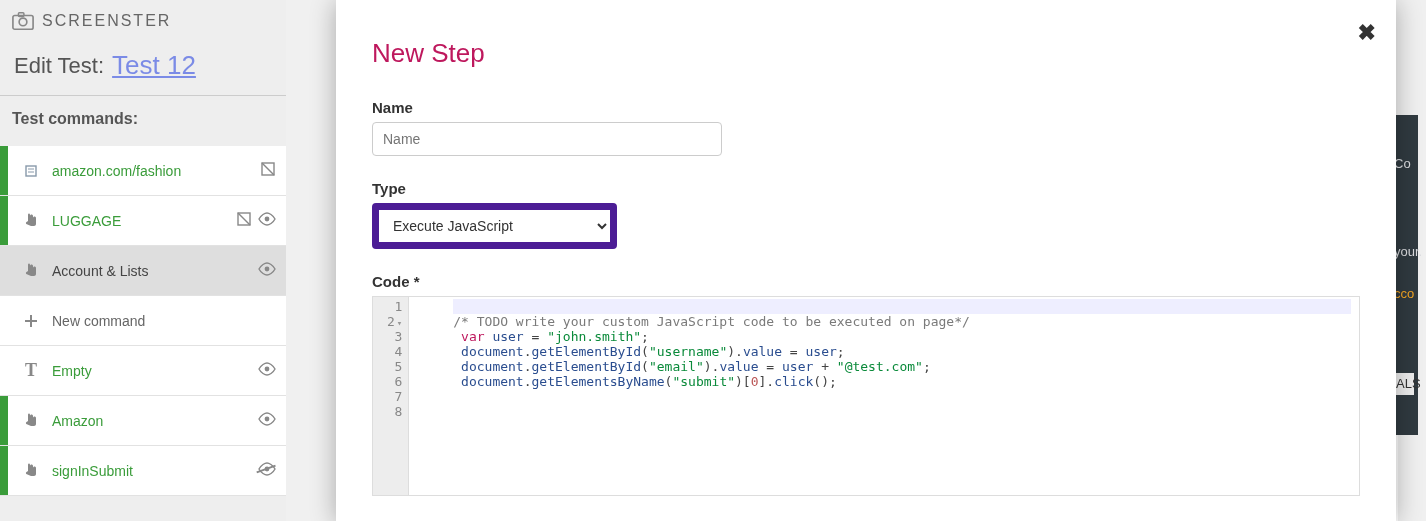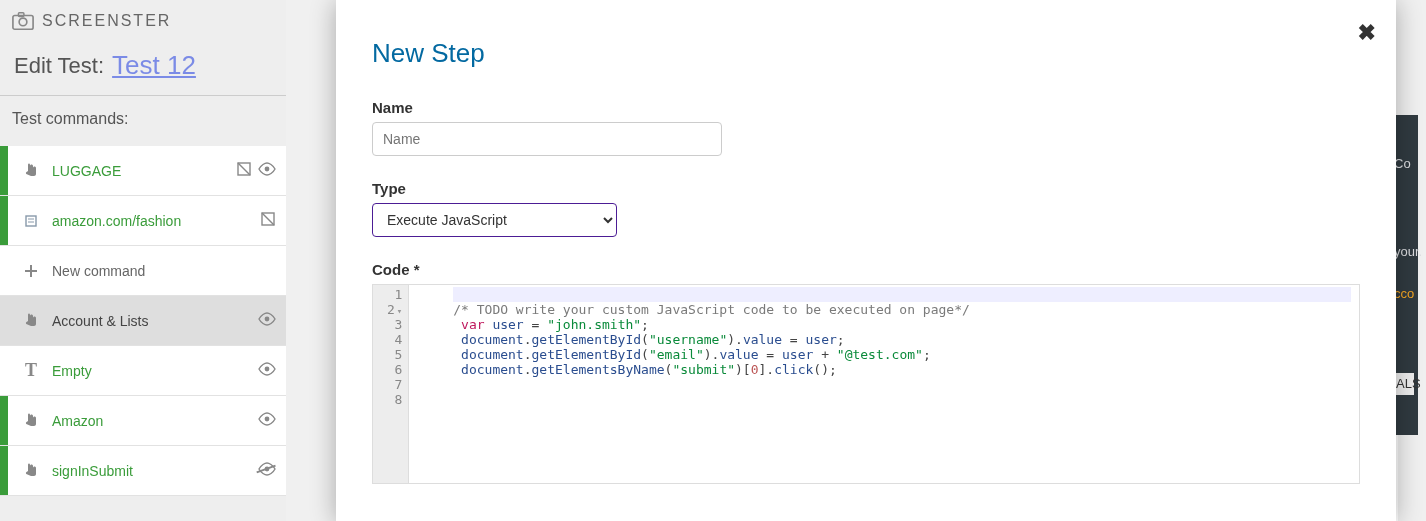--- a/index.html
+++ b/index.html
@@ -9,21 +9,21 @@
 .topbar { height: 42px; display: flex; align-items: center; padding: 11px 12px; background: #eee; }
 .logo-icon { width: 22px; height: 20px; margin-right: 8px; }
 .brand { font-size: 16px; letter-spacing: 2px; color: #666; font-weight: 400; }
 
 .subhead { padding: 8px 14px 14px; background: #eee; display: flex; align-items: center; gap: 8px; }
 .subhead .lbl { font-size: 22px; color: #555; font-weight: 300; }
 .subhead .lnk { font-size: 26px; color: #7b8be6; font-weight: 300; }
 
 .left { width: 286px; float: left; background: #eee; }
 .divider-h { border-top: 1px solid #ccc; }
-.section-title { padding: 14px 12px 18px; font-size: 16px; color: #555; font-weight: 400; }
+.section-title { padding: 14px 12px 18px; font-size: 16px; color: #555; font-weight: 700; }
 
 .cmd-list { }
 .cmd-row { height: 50px; display: flex; align-items: center; padding: 0 10px 0 0; border-bottom: 1px solid #e2e2e2; position: relative; background: #fff; }
 .cmd-row.sel { background: #dedede; }
 .gbar { width: 8px; height: 100%; background: #3a9c3a; margin-right: 12px; }
 .gbar.off { background: transparent; }
 .cmd-slot-icon { width: 22px; display: flex; justify-content: center; }
 .cmd-label { flex: 1; padding-left: 10px; color: #3a9c3a; font-size: 14px; }
 .cmd-label.grey { color: #666; }
 .cmd-label.dark { color: #444; font-weight: 500; }
@@ -34,25 +34,25 @@
 .side-strip .acc-row { color: #f5a623; margin-top: 24px; }
 .preview-panel { position: absolute; left: 315px; right: 28px; top: 130px; bottom: 0; background: #fff; }
 .preview-header { height: 95px; background: #303a40; }
 .preview-body { padding: 12px 18px; font-family: Georgia, serif; color: #555; font-size: 19px; }
 .preview-body .lu { margin-top: 28px; font-weight: bold; font-size: 15px; font-family: Arial; }
 .preview-body .ln { font-size: 13px; color: #666; margin-top: 6px; }
 
 
 .modal { position: absolute; left: 336px; top: 0; right: 30px; bottom: 0; background: #fff; box-shadow: 0 2px 24px rgba(0,0,0,.3); padding: 20px 36px 0; }
 .modal-close { position: absolute; right: 20px; top: 20px; font-size: 22px; color: #333; cursor: pointer; font-weight: bold; }
-.modal-title { font-size: 26px; color: #0369a1; font-weight: 300; margin: 18px 0 30px; }
+.modal-title { font-size: 26px; color: #be185d; font-weight: 300; margin: 18px 0 30px; }
 .form-label { font-weight: bold; font-size: 15px; color: #333; margin-bottom: 6px; }
 .form-input { width: 350px; padding: 8px 10px; border: 1px solid #ccc; border-radius: 4px; font-size: 14px; color: #333; }
 .block { margin-bottom: 24px; }
-.form-select { width: 245px; padding: 7px 10px; border: 1px solid #4c1d95; border-radius: 4px; font-size: 14px; background: #fff; color: #333; }
+.form-select { width: 245px; padding: 7px 10px; border: 7px solid #4c1d95; border-radius: 4px; font-size: 14px; background: #fff; color: #333; }
 
 .code-area { border: 1px solid #ddd; height: 200px; background: #fff; display: flex; font-family: Consolas, monaco, monospace; font-size: 13px; }
 .gutter { background: #ededed; color: #888; text-align: right; padding: 2px 6px 0 14px; line-height: 15px; user-select: none; border-right: 1px solid #ddd; }
 .gutter .g { display: block; height: 15px; }
 .gutter .fold::after { content: "▾"; font-size: 9px; color: #999; margin-left: 2px; }
 .code-lines { padding: 2px 8px 0; line-height: 15px; white-space: pre; flex: 1; margin-left: 36px; }
 .code-lines .active { background: #eef; display: inline-block; width: 100%; }
 .c-comment { color: #7a7a7a; }
 .c-kw { color: #be185d; }
 .c-id { color: #2a4d8f; }
@@ -78,77 +78,77 @@
   <div class="subhead">
     <span class="lbl">Edit Test:</span>
     <a class="lnk" href="#">Test 12</a>
   </div>
   <div class="divider-h"></div>
   <div class="section-title">Test commands:</div>
   <div class="cmd-list" id="cmd-list">
       <div class="cmd-row">
         <div class="gbar"></div>
         <div class="cmd-slot-icon">
-          <svg width="16" height="16" viewBox="0 0 16 16">
-            <path d="M5 2v6l-1.5 1c-1 .7-.6 2 .4 2.3L8 13h3c1 0 2-1 2-2V5c0-2-3-2-3 0V3c0-2-3-2-3 0V2c0-2-2-2-2 0z" fill="#888"></path>
-          </svg>
-        </div>
-        <div class="cmd-label">LUGGAGE</div>
-        <div class="row-icons">
-          <span><svg width="16" height="16" viewBox="0 0 16 16">
-              <rect x="2" y="2" width="12" height="12" fill="none" stroke="#888" stroke-width="1.4"></rect>
-              <path d="M2 2 L14 14" stroke="#888" stroke-width="1.4"></path>
-            </svg></span>
-          <span><svg width="18" height="16" viewBox="0 0 18 16">
-              <path d="M1 8c2-4 6-6 8-6s6 2 8 6c-2 4-6 6-8 6S3 12 1 8z" fill="none" stroke="#888" stroke-width="1.4"></path>
-              <circle cx="9" cy="8" r="2.4" fill="#888"></circle>
-            </svg></span>
-        </div>
-      </div>
-      <div class="cmd-row">
-        <div class="gbar"></div>
-        <div class="cmd-slot-icon">
           <svg width="14" height="14" viewBox="0 0 14 14">
             <rect x="2" y="2" width="10" height="10" fill="none" stroke="#89a" stroke-width="1.4"></rect>
             <line x1="4" y1="5" x2="10" y2="5" stroke="#89a"></line>
             <line x1="4" y1="8" x2="10" y2="8" stroke="#89a"></line>
           </svg>
         </div>
         <div class="cmd-label">amazon.com/fashion</div>
         <div class="row-icons">
           <span><svg width="16" height="16" viewBox="0 0 16 16">
               <rect x="2" y="2" width="12" height="12" fill="none" stroke="#888" stroke-width="1.4"></rect>
               <path d="M2 2 L14 14" stroke="#888" stroke-width="1.4"></path>
             </svg></span>
         </div>
       </div>
       <div class="cmd-row">
+        <div class="gbar"></div>
+        <div class="cmd-slot-icon">
+          <svg width="16" height="16" viewBox="0 0 16 16">
+            <path d="M5 2v6l-1.5 1c-1 .7-.6 2 .4 2.3L8 13h3c1 0 2-1 2-2V5c0-2-3-2-3 0V3c0-2-3-2-3 0V2c0-2-2-2-2 0z" fill="#888"></path>
+          </svg>
+        </div>
+        <div class="cmd-label">LUGGAGE</div>
+        <div class="row-icons">
+          <span><svg width="16" height="16" viewBox="0 0 16 16">
+              <rect x="2" y="2" width="12" height="12" fill="none" stroke="#888" stroke-width="1.4"></rect>
+              <path d="M2 2 L14 14" stroke="#888" stroke-width="1.4"></path>
+            </svg></span>
+          <span><svg width="18" height="16" viewBox="0 0 18 16">
+              <path d="M1 8c2-4 6-6 8-6s6 2 8 6c-2 4-6 6-8 6S3 12 1 8z" fill="none" stroke="#888" stroke-width="1.4"></path>
+              <circle cx="9" cy="8" r="2.4" fill="#888"></circle>
+            </svg></span>
+        </div>
+      </div>
+      <div class="cmd-row sel">
+        <div class="gbar off"></div>
+        <div class="cmd-slot-icon">
+          <svg width="16" height="16" viewBox="0 0 16 16">
+            <path d="M5 2v6l-1.5 1c-1 .7-.6 2 .4 2.3L8 13h3c1 0 2-1 2-2V5c0-2-3-2-3 0V3c0-2-3-2-3 0V2c0-2-2-2-2 0z" fill="#888"></path>
+          </svg>
+        </div>
+        <div class="cmd-label dark">Account &amp; Lists</div>
+        <div class="row-icons">
+          <span><svg width="18" height="16" viewBox="0 0 18 16">
+              <path d="M1 8c2-4 6-6 8-6s6 2 8 6c-2 4-6 6-8 6S3 12 1 8z" fill="none" stroke="#888" stroke-width="1.4"></path>
+              <circle cx="9" cy="8" r="2.4" fill="#888"></circle>
+            </svg></span>
+        </div>
+      </div>
+      <div class="cmd-row">
         <div class="gbar off"></div>
         <div class="cmd-slot-icon">
           <svg width="16" height="16" viewBox="0 0 16 16">
             <path d="M7 2h2v5h5v2H9v5H7V9H2V7h5z" fill="#888"></path>
           </svg>
         </div>
         <div class="cmd-label grey">New command</div>
         <div class="row-icons"></div>
-      </div>
-      <div class="cmd-row sel">
-        <div class="gbar off"></div>
-        <div class="cmd-slot-icon">
-          <svg width="16" height="16" viewBox="0 0 16 16">
-            <path d="M5 2v6l-1.5 1c-1 .7-.6 2 .4 2.3L8 13h3c1 0 2-1 2-2V5c0-2-3-2-3 0V3c0-2-3-2-3 0V2c0-2-2-2-2 0z" fill="#888"></path>
-          </svg>
-        </div>
-        <div class="cmd-label dark">Account &amp; Lists</div>
-        <div class="row-icons">
-          <span><svg width="18" height="16" viewBox="0 0 18 16">
-              <path d="M1 8c2-4 6-6 8-6s6 2 8 6c-2 4-6 6-8 6S3 12 1 8z" fill="none" stroke="#888" stroke-width="1.4"></path>
-              <circle cx="9" cy="8" r="2.4" fill="#888"></circle>
-            </svg></span>
-        </div>
       </div>
       <div class="cmd-row">
         <div class="gbar off"></div>
         <div class="cmd-slot-icon">
           <span style="font-family:Georgia,serif;font-size:18px;color:#888;font-weight:bold;">T</span>
         </div>
         <div class="cmd-label">Empty</div>
         <div class="row-icons">
           <span><svg width="18" height="16" viewBox="0 0 18 16">
               <path d="M1 8c2-4 6-6 8-6s6 2 8 6c-2 4-6 6-8 6S3 12 1 8z" fill="none" stroke="#888" stroke-width="1.4"></path>

